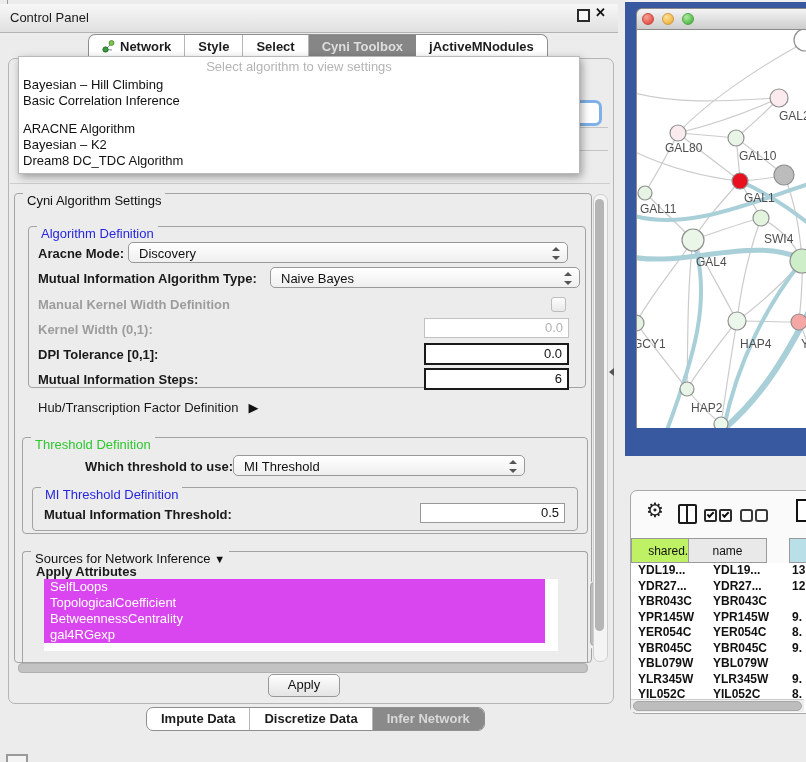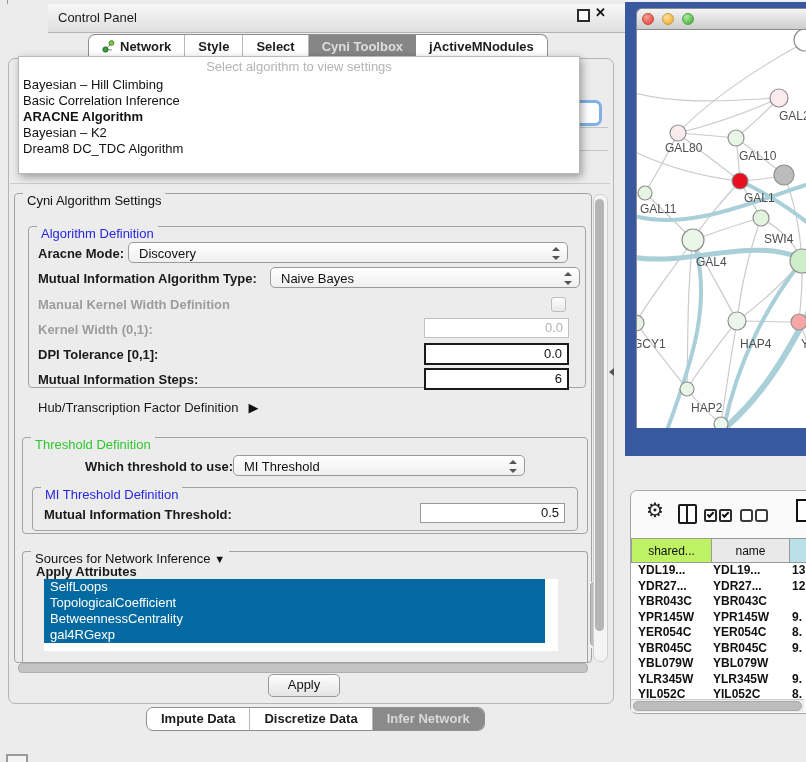--- a/index.html
+++ b/index.html
@@ -5,21 +5,21 @@
   html,body { margin:0; padding:0; }
   body {
     width:806px; height:762px; position:relative; overflow:hidden;
     background:#ececec; font-family:"Liberation Sans",sans-serif;
     -webkit-font-smoothing:antialiased;
   }
 
   
   #tick { position:absolute; left:7px; top:0; width:1px; height:4px; background:#999; }
   #titlebar { position:absolute; left:0; top:4px; width:618px; height:28px;
-    background:linear-gradient(#f7f7f7,#e0e0e0); border-bottom:1px solid #b3b3b3;margin-left:48px; }
+    background:linear-gradient(#f7f7f7,#e0e0e0); border-bottom:1px solid #b3b3b3; }
   #cp-title { position:absolute; left:10px; top:6px; font-size:13px; color:#1a1a1a; }
   #float-icon { position:absolute; left:577px; top:9px; width:9px; height:9px;
     border:2px solid #2a2a2a; background:#fafafa; }
   #close-icon { position:absolute; left:595px; top:5px; font-size:13px; font-weight:bold; color:#111; }
 
   
   #tabbar { position:absolute; left:88px; top:34px; height:23px; display:flex;
     background:#fff; border:1px solid #8f8f8f; border-bottom:none; border-radius:7px 7px 0 0; overflow:hidden; }
   .tab { padding:0 13px; line-height:23px; font-size:13px; font-weight:bold; color:#1c1c1c;
     display:flex; align-items:center; gap:5px; white-space:nowrap; }
@@ -86,21 +86,21 @@
   .fld { position:absolute; height:18px; background:#fff; border:1px solid #999;
     font-size:13px; line-height:18px; text-align:right; padding:0 5px; color:#111; }
   .fld.dark { border:2px solid #1a1a1a; }
   .fld.dis { border:1px solid #c2c2c2; color:#b2b2b2; }
   .chk { position:absolute; width:13px; height:13px; border:1px solid #bdbdbd; border-radius:3px;
     background:linear-gradient(#fdfdfd,#e9e9e9); }
 
   
   #attr-list { position:absolute; left:44px; top:579px; width:514px; height:72px;
     background:#fff; overflow:hidden; }
-  .attr-item { height:16px; line-height:16px; background:#0369a1; color:#fff;
+  .attr-item { height:16px; line-height:16px; background:#d946ef; color:#fff;
     font-size:13px; padding-left:6px; margin-right:13px; white-space:nowrap; }
   #attr-vscroll { position:absolute; left:589px; top:581px; width:11px; height:68px;
     background:#f0f0f0; border-radius:5px; }
   #attr-thumb { position:absolute; left:1px; top:1px; width:8px; height:62px;
     background:#bdbdbd; border:1px solid #a6a6a6; border-radius:4px; }
 
   
   #vscroll { position:absolute; left:593px; top:194px; width:13px; height:466px;
     background:#f4f4f4; border:1px solid #cfcfcf; border-radius:7px; }
   #vscroll-thumb { position:absolute; left:1px; top:4px; width:9px; height:432px;
@@ -119,21 +119,21 @@
   .btab + .btab { border-left:1px solid #b7b7b7; }
   .btab.selected { background:#8a8a8a; color:#d9d9d9; }
   #corner-icon { position:absolute; left:6px; top:754px; width:18px; height:14px;
     border:2px solid #9a9a9a; background:#f4f4f4; }
 
   
   #algo-dropdown { position:absolute; left:18px; top:56px; width:560px; height:116px;
     background:#fff; border:1px solid #b9b9b9; box-shadow:2px 3px 8px rgba(0,0,0,0.35); z-index:40; }
   #algo-placeholder { height:20px; line-height:20px; text-align:center; color:#b4b4b4; font-size:13px; }
   .algo-item { height:16px; line-height:16px; font-size:13px; padding-left:4px; color:#111; white-space:nowrap; }
-  .algo-item.bold { font-weight:bold; }
+  .algo-item.bold { font-weight:normal;margin-top:12px; }
 
   
   #splitter-arrow { position:absolute; left:609px; top:368px; width:0; height:0;
     border-top:4px solid transparent; border-bottom:4px solid transparent; border-right:5px solid #555; }
 
   
   #net-region { position:absolute; left:625px; top:0; width:181px; height:456px;
     background:#38599f; border-top:2px solid #f0f0f0; box-sizing:border-box; }
   #mac-titlebar { position:absolute; left:636px; top:8px; width:170px; height:22px;
     background:linear-gradient(#f4f4f4,#cdcdcd); border:1px solid #8b8b8b; border-right:none;
@@ -158,21 +158,21 @@
   .cbx.checked::after { content:""; position:absolute; left:1px; top:1px; width:5px; height:2px;
     border-left:2px solid #111; border-bottom:2px solid #111; transform:rotate(-45deg); }
   .cbx.round { border-radius:3px; border-color:#3a3a3a; }
   #cb1 { left:704px; } #cb2 { left:719px; } #ub1 { left:740px; } #ub2 { left:755px; }
   #doc-icon { position:absolute; left:796px; top:499px; width:14px; height:19px;
     border:2px solid #111; background:#fff; }
 
   .th { position:absolute; top:538px; height:25px; line-height:25px; text-align:center;
     font-size:12px; color:#111; border:1px solid #9a9a9a; box-sizing:border-box; }
   #th1 { left:631px; width:81px; background:#bef264; }
-  #th2 { left:711px; width:79px; background:#e9e9e9; }
+  #th2 { left:688px; width:79px; background:#e9e9e9; }
   #th3 { left:789px; width:24px; background:#b9dfe9; }
   #table-rows { position:absolute; left:631px; top:563px; width:175px; height:136px;
     overflow:hidden; background:#fff; }
   .trow { height:15.5px; line-height:15.5px; font-size:12px; font-weight:bold; color:#111;
     position:relative; white-space:nowrap;text-align:right; }
   .trow .c1 { position:absolute; left:7px; }
   .trow .c2 { position:absolute; left:82px; }
   .trow .c3 { position:absolute; left:161px; }
   #table-hscroll { position:absolute; left:631px; top:699px; width:173px; height:12px;
     background:#ededed; border-top:1px solid #ccc; }

